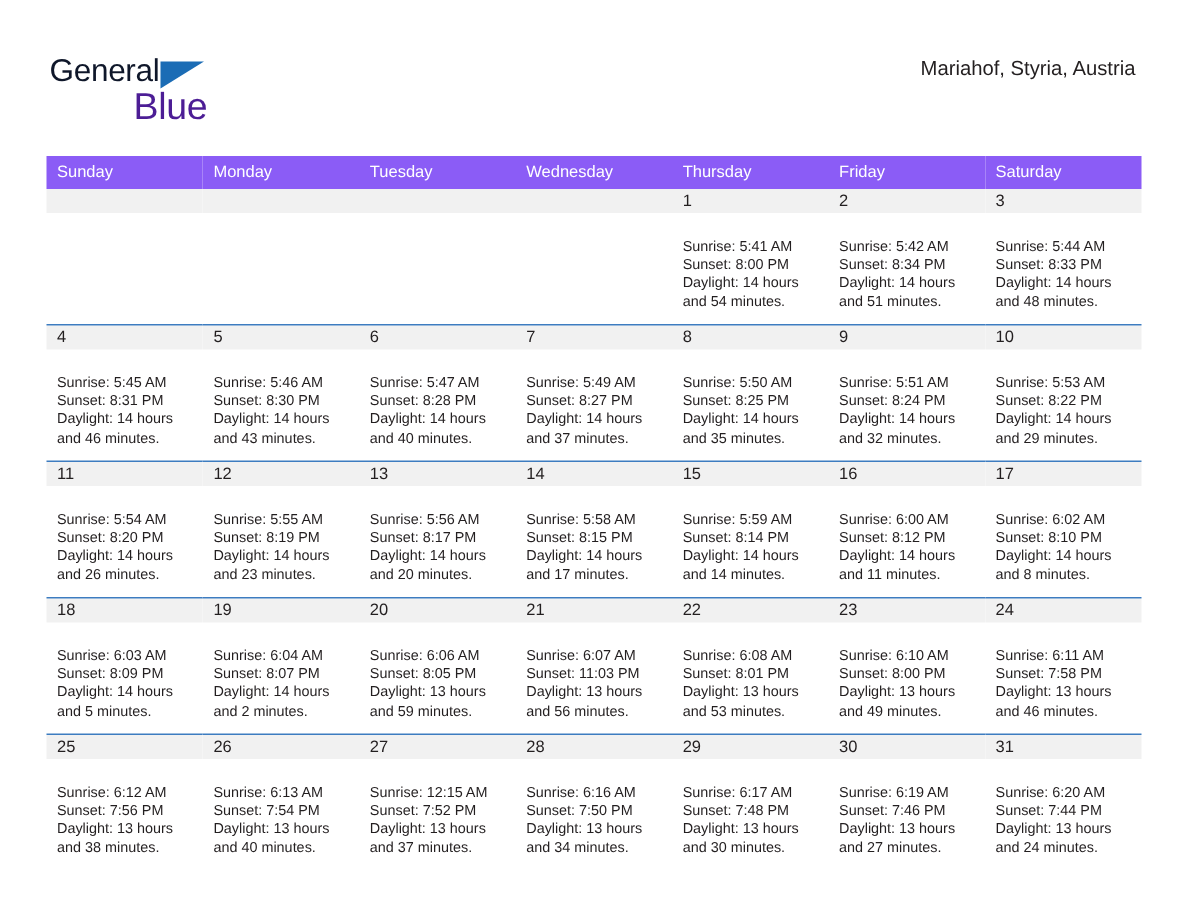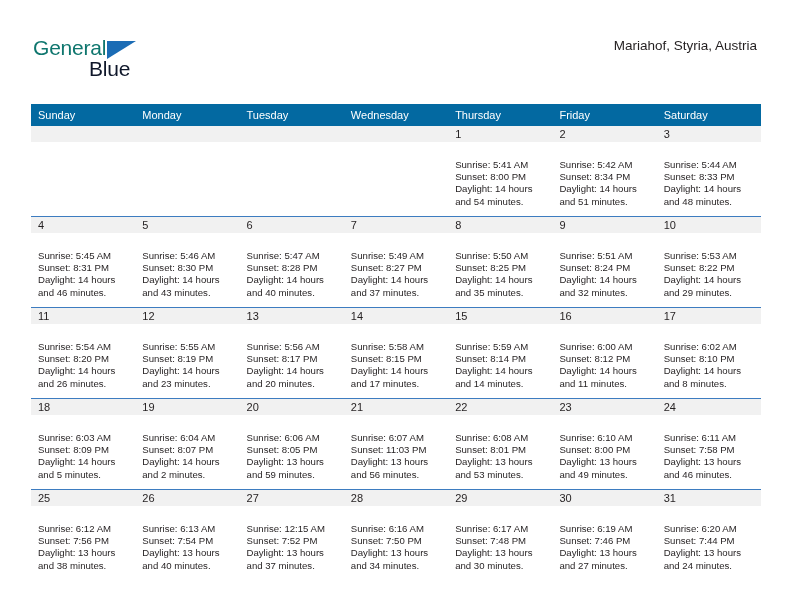--- a/index.html
+++ b/index.html
@@ -35,39 +35,39 @@
     top: 36px;
     width: 130px;
     height: 48px;
   }
   .logo-general {
     position: absolute;
     left: 0;
     top: 0;
     font-size: 21px;
     letter-spacing: -0.2px;
-    color: #0f766e;
+    color: #0f172a;
     font-family: "Liberation Sans", sans-serif;
   }
   .logo-triangle {
     position: absolute;
     left: 74px;
     top: 5px;
     width: 0;
     height: 0;
     border-left: 29px solid #1b6cb5;
     border-bottom: 18px solid transparent;
   }
   .logo-blue {
     position: absolute;
     left: 56px;
     top: 21px;
-    font-size: 21px;
+    font-size: 25px;
     letter-spacing: -0.2px;
-    color: #0f172a;
+    color: #4c1d95;
     font-family: "Liberation Sans", sans-serif;
   }
   .title-block {
     position: absolute;
     right: 35px;
     top: 32px;
     text-align: right;
   }
   .cal-title {
     font-size: 27px;
@@ -86,21 +86,21 @@
   
   .calendar {
     position: absolute;
     left: 31px;
     top: 104px;
     width: 730px;
     border-collapse: collapse;
     table-layout: fixed;
   }
   .calendar th {
-    background: #0369a1;
+    background: #8b5cf6;
     color: #ffffff;
     font-size: 11px;
     font-weight: normal;
     text-align: left;
     padding: 5px 0 5px 7px;
     height: 12px;
     border: none;
   }
   .calendar td {
     vertical-align: top;

